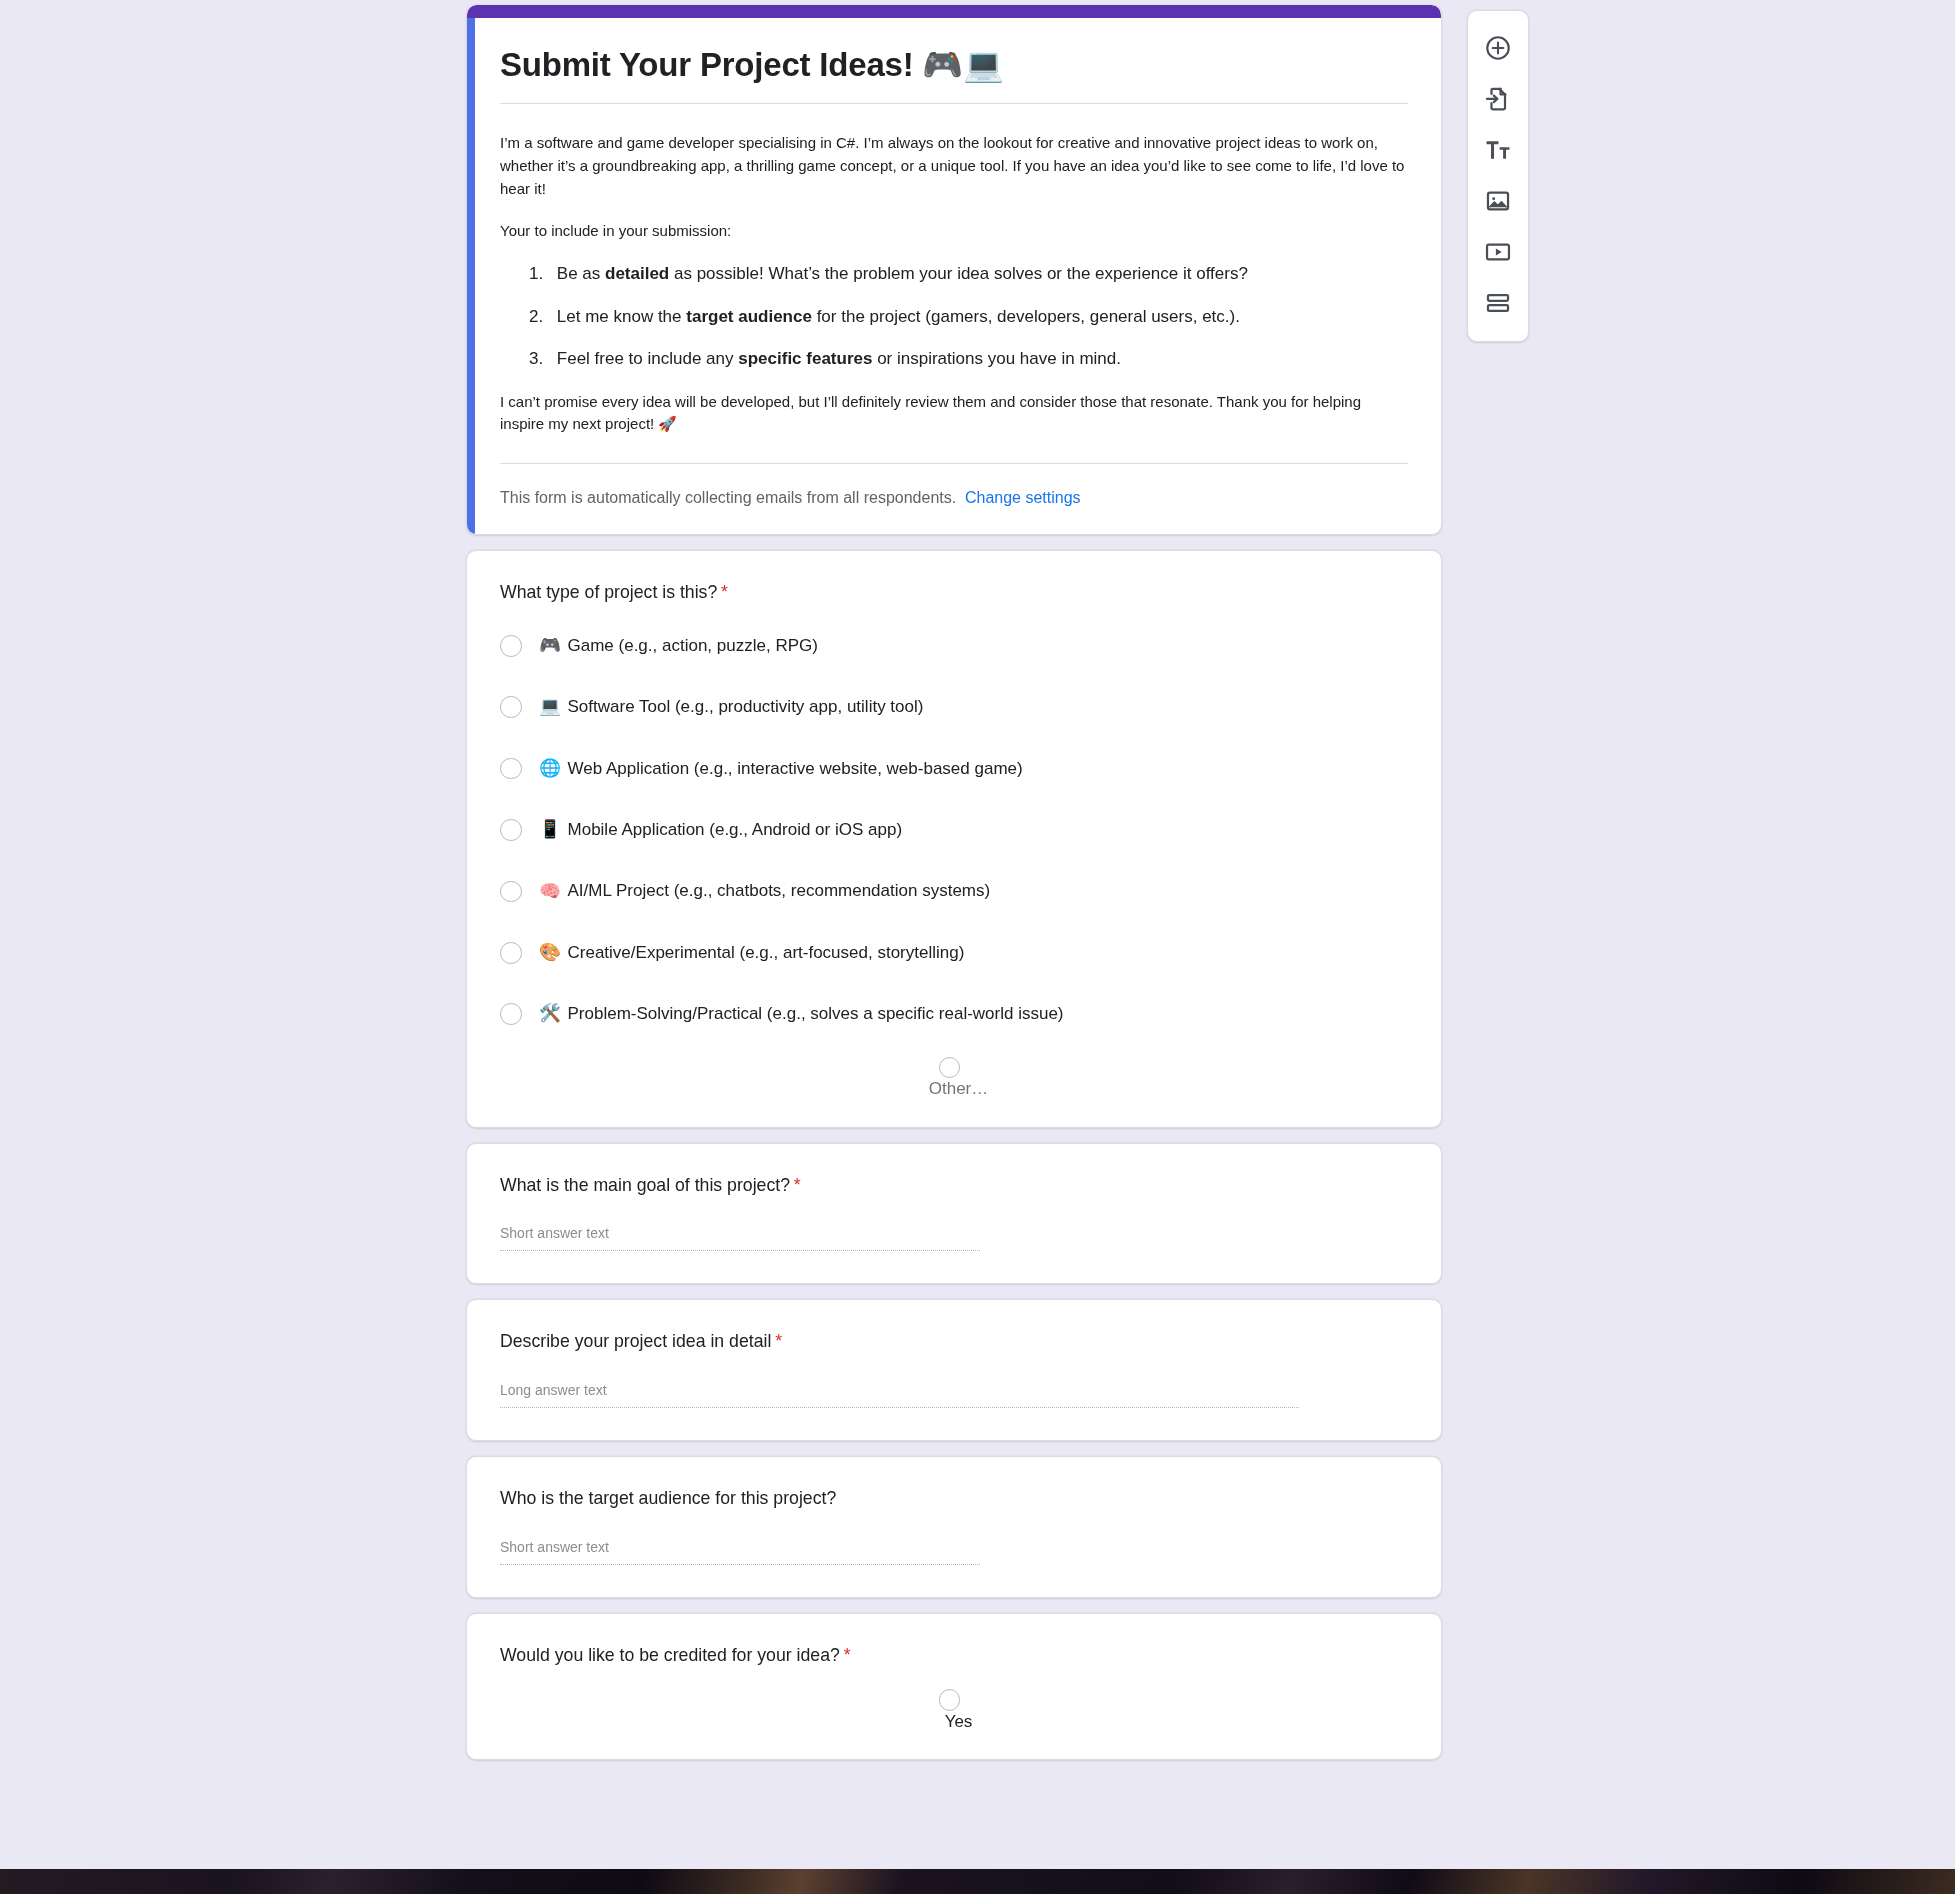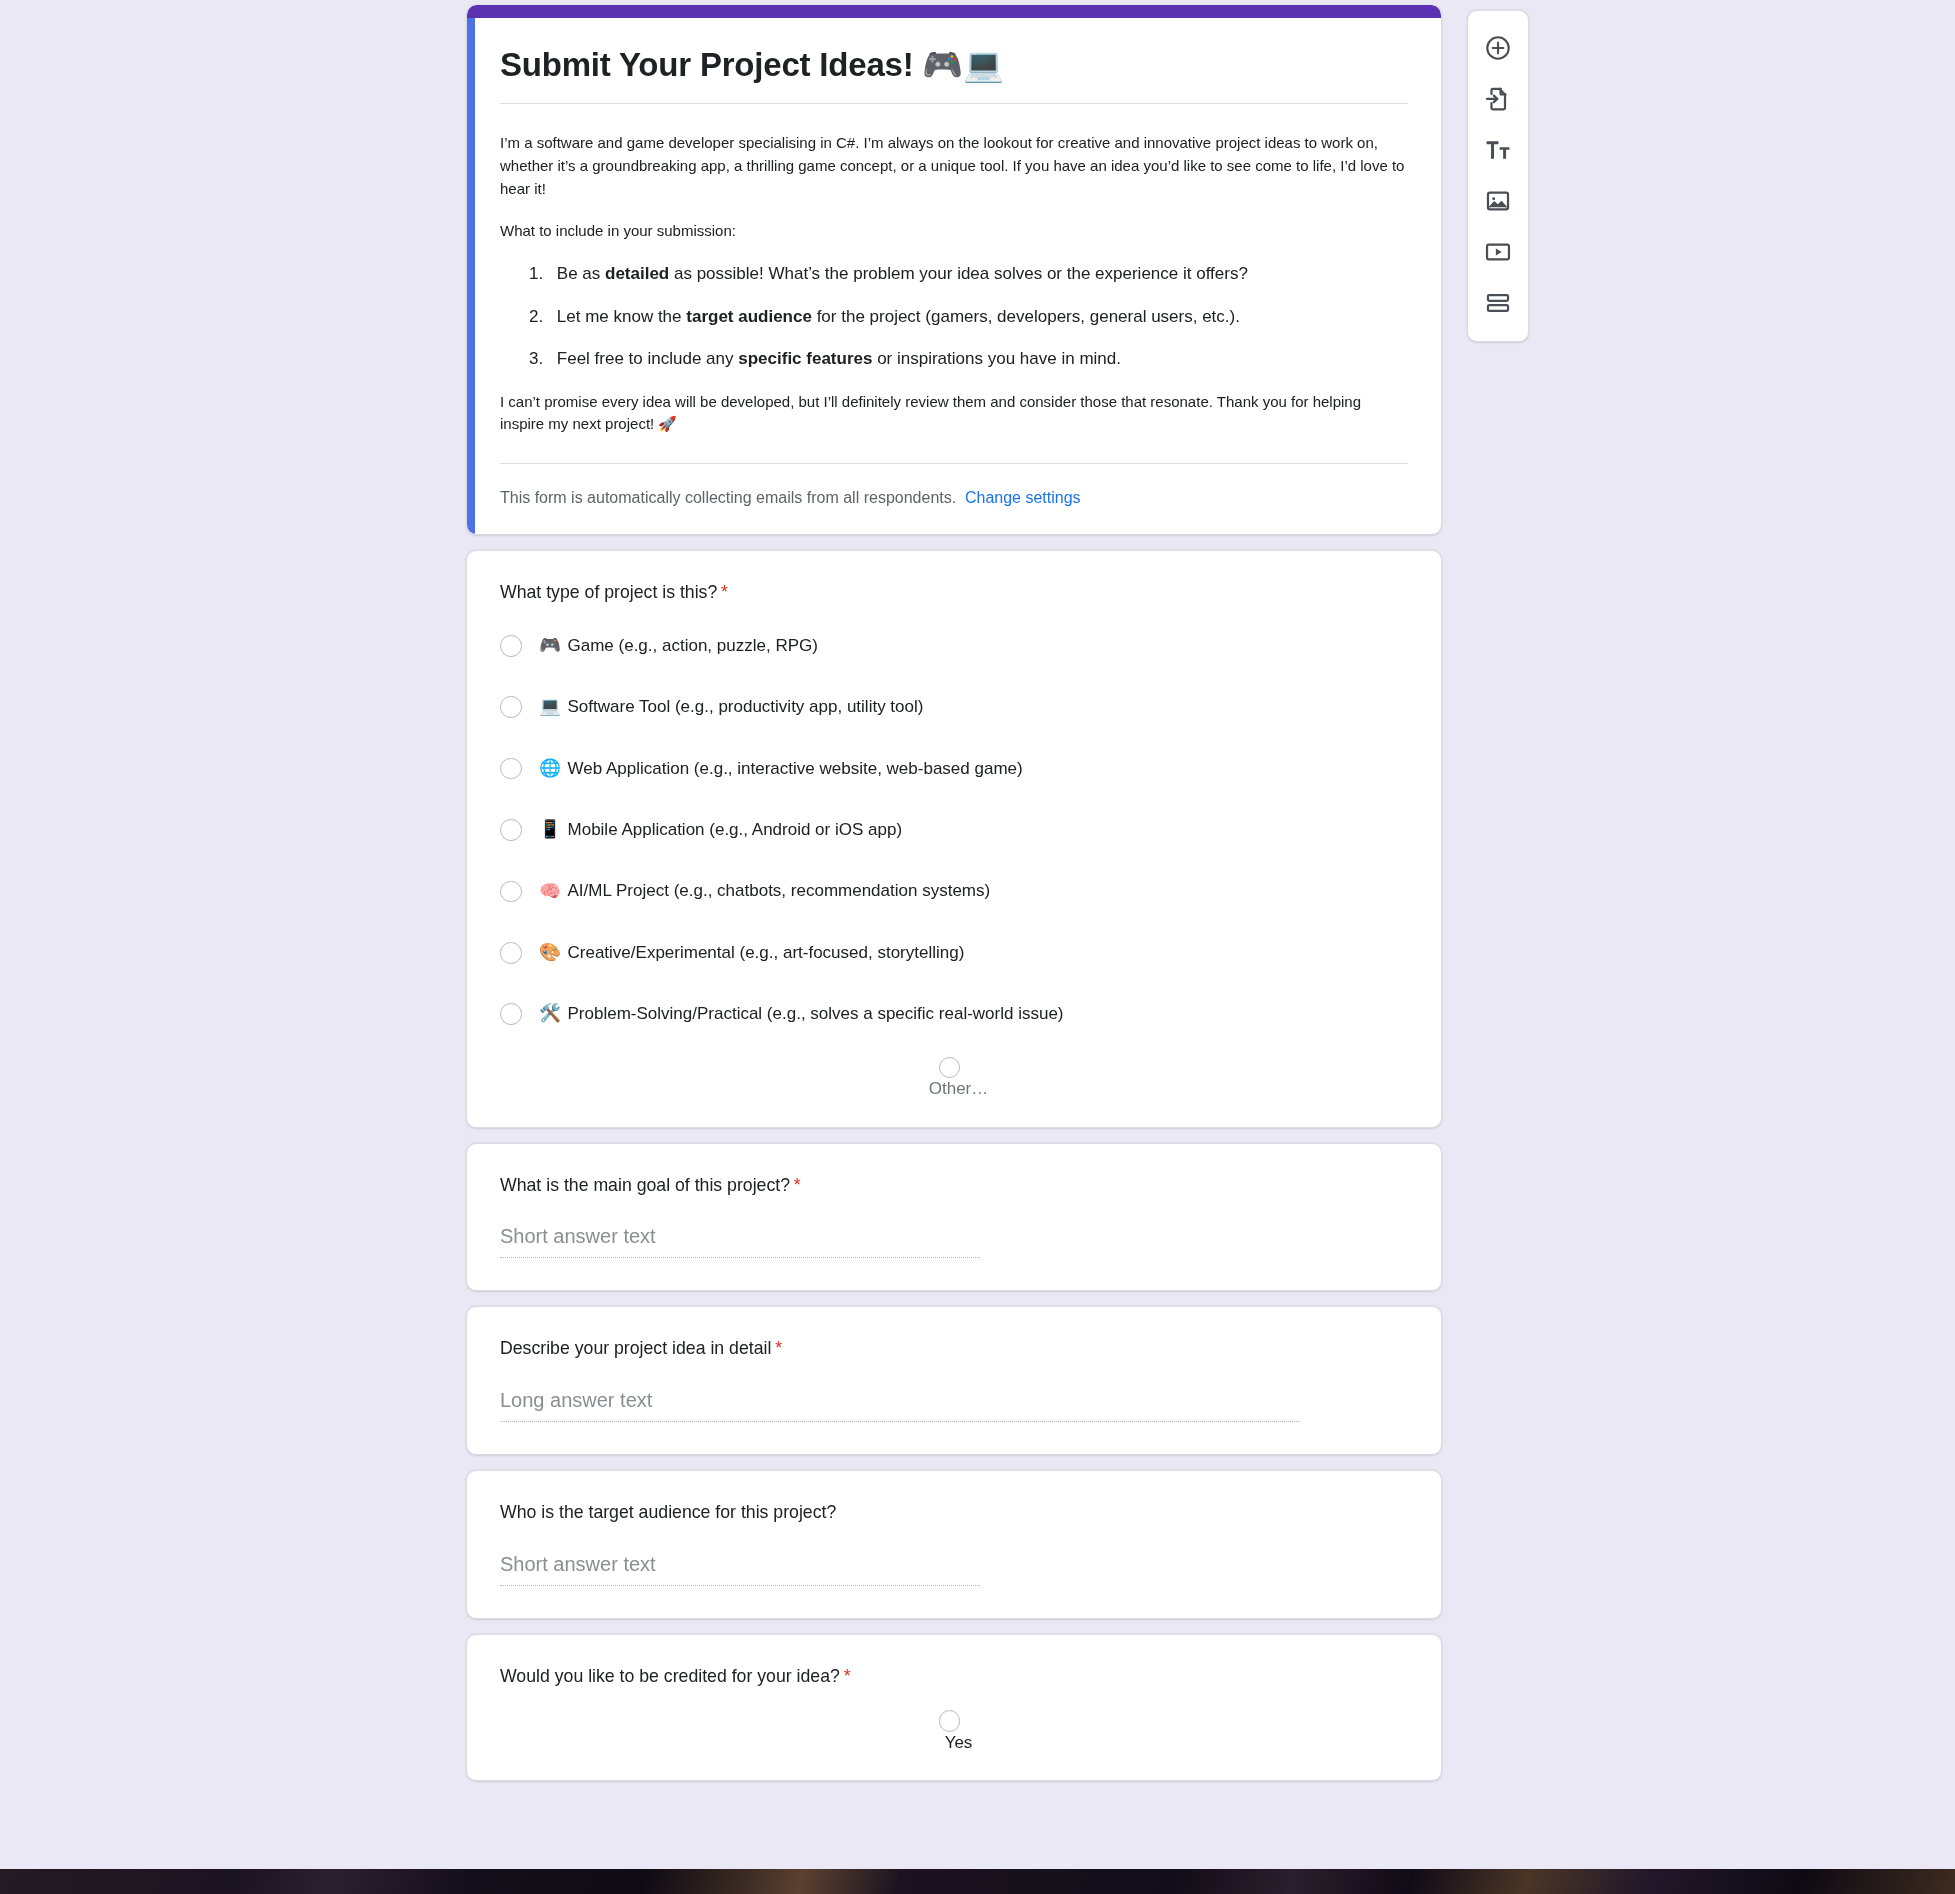--- a/index.html
+++ b/index.html
@@ -164,21 +164,21 @@
   .opt-label {
     font-size: 17px;
     color: #202124;
     line-height: 1.3;
   }
   .opt-label.muted { color: #70757a; }
 
   
   .answer-field { margin-top: 28px; }
   .answer-ph {
-    font-size: 20px;
+    font-size: 14px;
     color: #8a8d91;
     padding-bottom: 8.8px;
   }
   .answer-underline {
     height: 0;
     border-bottom: 1.3px dotted #b5b8bb;
   }
   .answer-short .answer-underline { width: 480px; }
   .answer-long .answer-underline  { width: 799px; }
 
@@ -223,21 +223,21 @@
       <div class="card header-card">
         <div class="header-accent-top"></div>
         <div class="header-accent-left"></div>
 
         <div class="header-body">
           <h1 class="form-title">Submit Your Project Ideas! 🎮💻</h1>
           <div class="title-divider"></div>
 
           <div class="form-desc">
             <p>I’m a software and game developer specialising in C#. I’m always on the lookout for creative and innovative project ideas to work on, whether it’s a groundbreaking app, a thrilling game concept, or a unique tool. If you have an idea you’d like to see come to life, I’d love to hear it!</p>
-            <p>What to include in your submission:</p>
+            <p>Your to include in your submission:</p>
 
             <ol>
               <li><span>Be as </span><b>detailed</b><span> as possible! What’s the problem your idea solves or the experience it offers?</span></li>
               <li><span>Let me know the </span><b>target audience</b><span> for the project (gamers, developers, general users, etc.).</span></li>
               <li><span>Feel free to include any </span><b>specific features</b><span> or inspirations you have in mind.</span></li>
             </ol>
 
             <p>I can’t promise every idea will be developed, but I’ll definitely review them and consider those that resonate. Thank you for helping inspire my next project! 🚀</p>
           </div>
 

